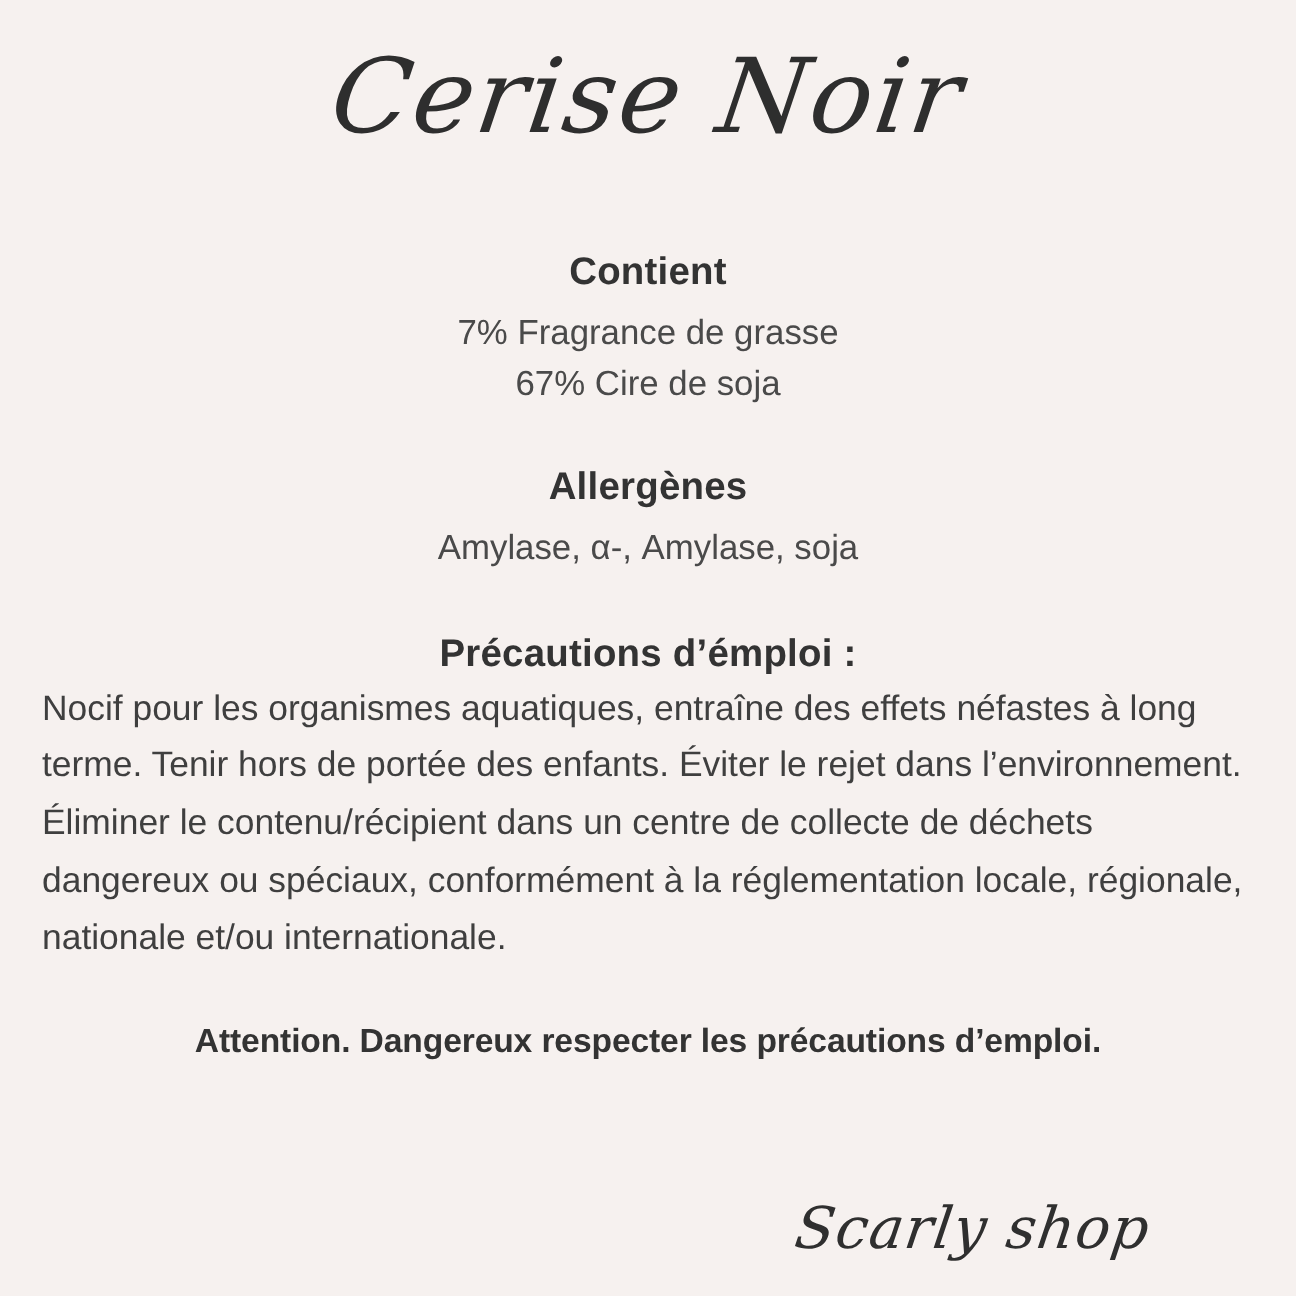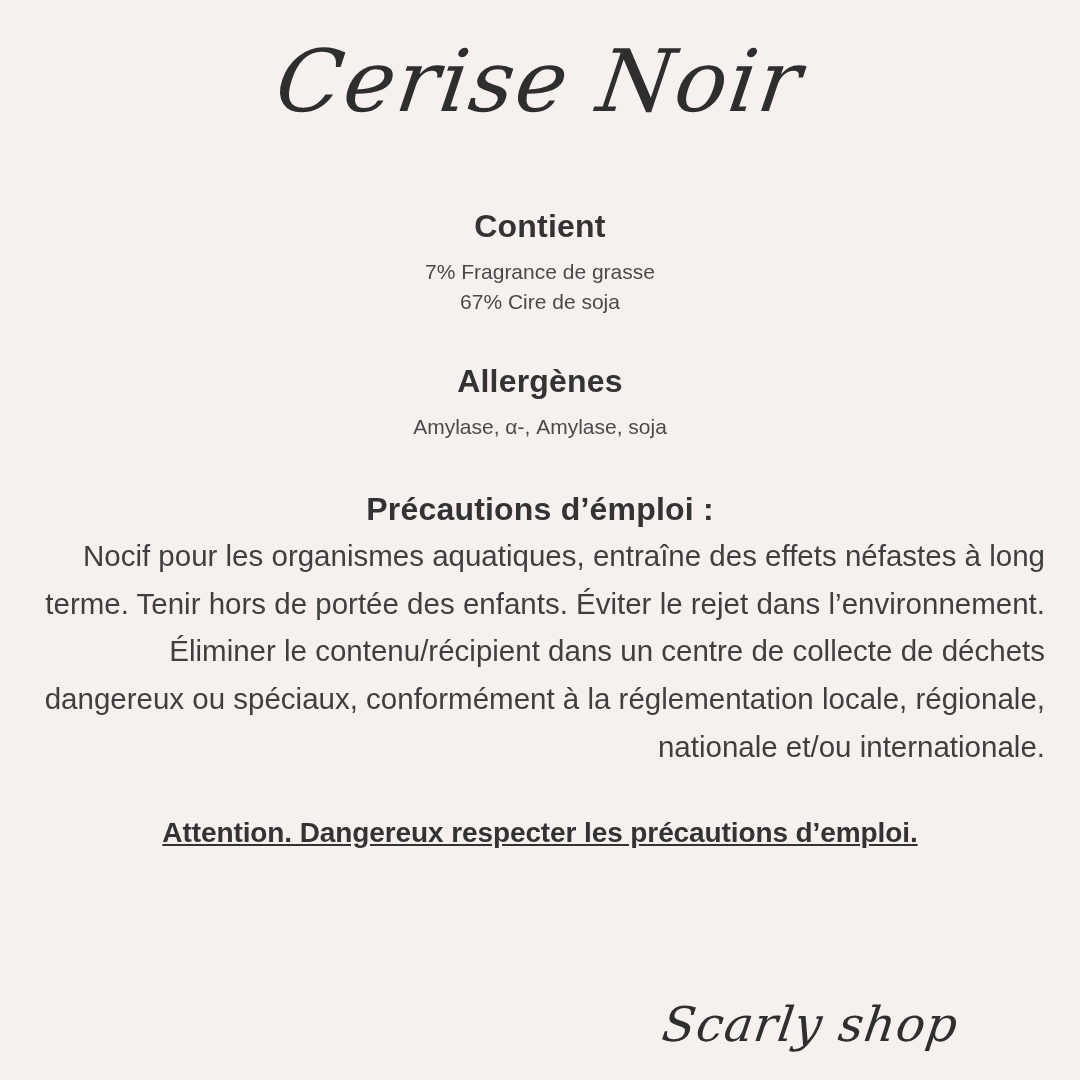--- a/index.html
+++ b/index.html
@@ -43,50 +43,49 @@
     width: 100%;
     text-align: center;
   }
   .section-heading {
     font-weight: bold;
     font-size: 32px;
     color: #333333;
     letter-spacing: 0.2px;
   }
   .section-line {
-    font-size: 21px;
+    font-size: 29px;
     color: #4a4a4a;
     line-height: 1.45;
   }
 
   #contient-section { margin-top: 72px; }
   #contient-section .section-heading { margin-bottom: 12px; }
 
   #allergenes-section { margin-top: 46px; text-align: center; }
   #allergenes-section .section-heading { margin-bottom: 12px; }
 
   #precautions-section { margin-top: 48px; }
   #precautions-section .section-heading { margin-bottom: 4px; }
   .precautions-body {
     width: 1010px;
     margin: 0 auto;
     font-size: 29.5px;
     line-height: 1.62;
     color: #3f3f3f;
-    text-align: right;
+    text-align: left;
   }
 
   .warning {
     margin-top: 46px;
     font-size: 28px;
     font-weight: bold;
     color: #333333;
     letter-spacing: -0.1px;
     text-align: center;
-    text-decoration: underline;
   }
 
   
   .shop-signature {
     position: absolute;
     right: 122px;
     bottom: 28px;
     font-family: "DejaVu Serif", serif;
     font-style: italic;
     font-size: 48px;

